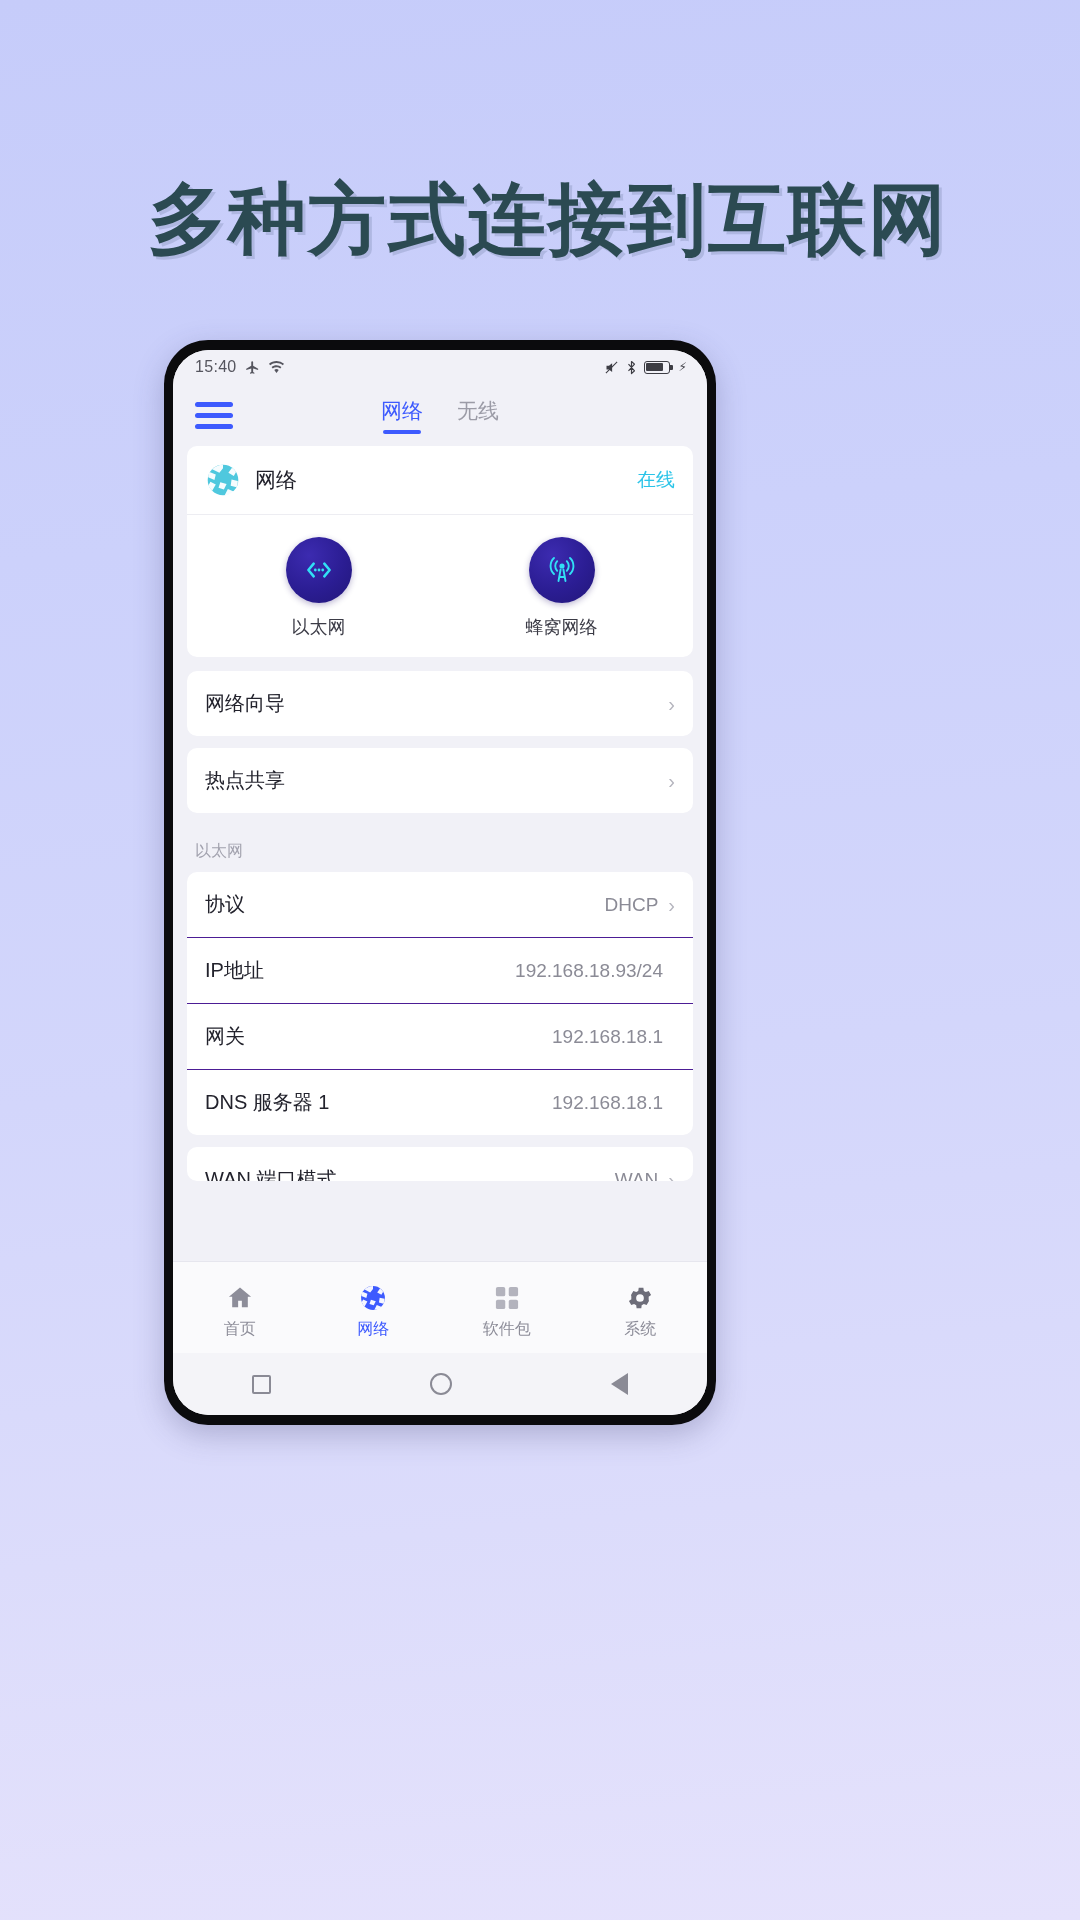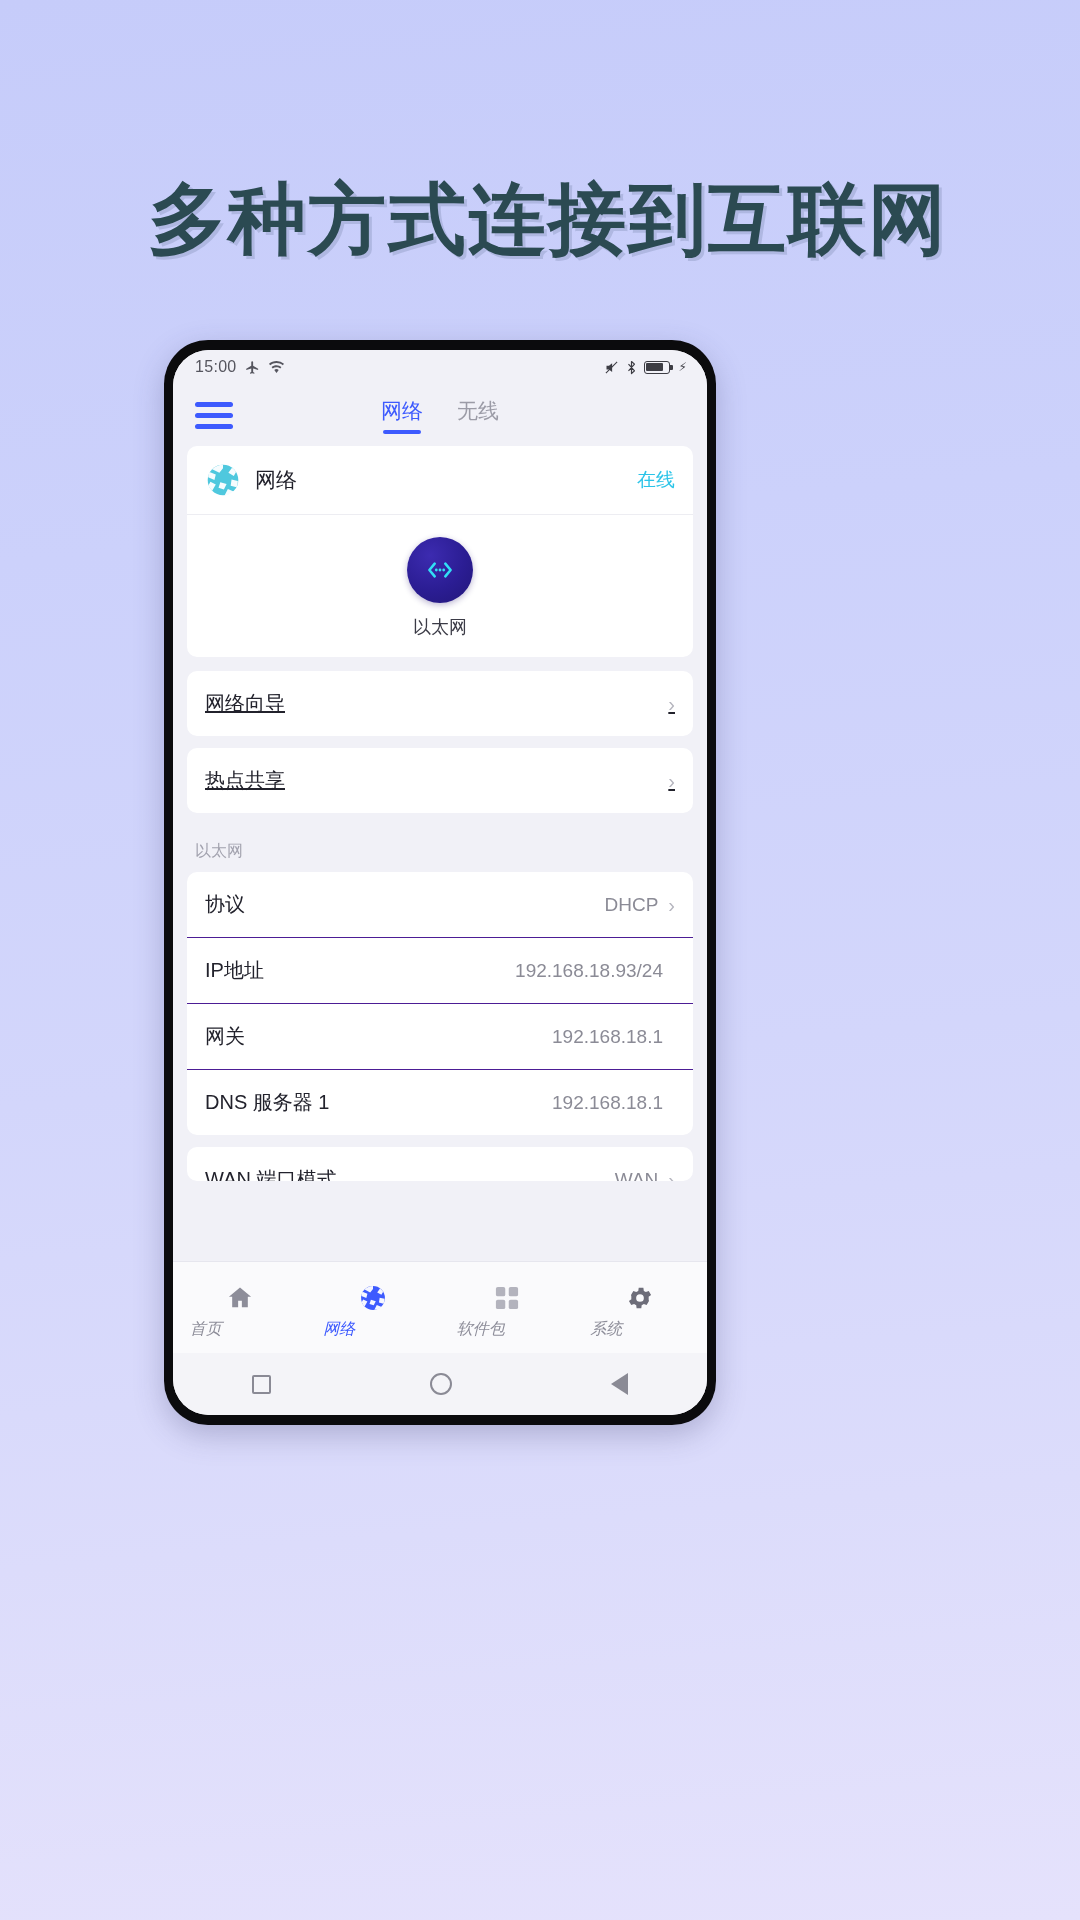--- a/index.html
+++ b/index.html
@@ -157,42 +157,42 @@
     font-size: 20px; color: #22222c;
     border-bottom: 1px solid #4c1d95;
     cursor: pointer;
   }
   .row:last-child { border-bottom: none; }
   .row .val { margin-left: auto; color: #8b8b96; font-size: 19px; }
   .chev {
     margin-left: 10px; color: #b5b5be; font-size: 20px;
     display: inline-block; line-height: 1;
   }
-  .row.solo { border-bottom: none; text-decoration: underline; }
+  .row.solo { border-bottom: none; }
 
   .section-label {
     font-size: 16px; color: #a2a2ae;
     padding: 16px 8px 10px 8px;
   }
   .row.noarrow .val { margin-right: 12px; }
 
   .clipped { max-height: 34px; overflow: hidden; }
 
   
   .bottomnav {
     flex: 0 0 auto;
     height: 92px;
     background: #fafafc;
     border-top: 1px solid #e6e6ee;
     display: flex;
     align-items: center;
     justify-content: space-around;
     padding-top: 6px;
   }
-  .nav { width: 100px; cursor: pointer; font-style: italic; }
+  .nav { text-align: center; width: 100px; cursor: pointer; }
   .nav .nico { height: 34px; display: flex; align-items: center; justify-content: center; }
   .nav .nlabel { font-size: 16px; color: #8d8d99; margin-top: 4px; }
   .nav.active .nlabel { color: #3d5afe; }
 
   
   .softkeys {
     flex: 0 0 auto;
     height: 62px;
     background: #f4f4f8;
     display: flex; align-items: center; justify-content: space-around;
@@ -209,21 +209,21 @@
 </head>
 <body>
 
 <div class="headline">多种方式连接到互联网</div>
 
 <div class="phone">
   <div class="screen">
 
     <div class="statusbar">
       <div class="sb-left">
-        <span class="sb-time">15:00</span>
+        <span class="sb-time">15:40</span>
         <span class="ico">
           <svg width="15" height="15" viewBox="0 0 24 24" fill="#55555e">
               <path d="M21 16v-2l-8-5V3.5A1.5 1.5 0 0 0 11.5 2 1.5 1.5 0 0 0 10 3.5V9l-8 5v2l8-2.5V19l-2 1.5V22l3.5-1 3.5 1v-1.5L13 19v-5.5z"></path>
             </svg>
         </span>
         <span class="ico">
           <svg width="17" height="14" viewBox="0 0 24 20" fill="#55555e">
               <path d="M12 18.5l3.2-4.1a4.9 4.9 0 0 0-6.4 0zM12 10.2c2 0 3.9.7 5.4 1.9l1.6-2A11.2 11.2 0 0 0 12 7.6c-2.6 0-5 .9-7 2.5l1.6 2a8.6 8.6 0 0 1 5.4-1.9zM12 4.2c3.4 0 6.6 1.2 9.1 3.2L22.7 5.4A15.8 15.8 0 0 0 12 1.4C8 1.4 4.3 2.8 1.3 5.4l1.6 2A13.9 13.9 0 0 1 12 4.2z"></path>
             </svg>
         </span>
@@ -281,20 +281,31 @@
                 <circle cx="12.5" cy="16" r="1.3" fill="#31e0f5" stroke="none"></circle>
                 <circle cx="16" cy="16" r="1.3" fill="#31e0f5" stroke="none"></circle>
                 <circle cx="19.5" cy="16" r="1.3" fill="#31e0f5" stroke="none"></circle>
               </svg>
             </div>
             <div class="qlabel">以太网</div>
           </div>
 
 
 
+          <div class="quick">
+            <div class="qcircle">
+              <svg width="32" height="32" viewBox="0 0 32 32" fill="none" stroke="#31e0f5" stroke-width="1.9" stroke-linecap="round">
+                <circle cx="16" cy="12" r="2.6" fill="#31e0f5" stroke="none"></circle>
+                <path d="M11.2 7.2a6.8 6.8 0 0 0 0 9.6M20.8 7.2a6.8 6.8 0 0 1 0 9.6"></path>
+                <path d="M8 4a11 11 0 0 0 0 16M24 4a11 11 0 0 1 0 16"></path>
+                <path d="M14.6 15.5L12.5 27M17.4 15.5L19.5 27M13.6 23h4.8"></path>
+              </svg>
+            </div>
+            <div class="qlabel">蜂窝网络</div>
+          </div>
         </div>
       </div>
 
       <div class="card tight">
         <div class="row solo">
           <span>网络向导</span>
           <span class="chev" style="margin-left:auto">›</span>
         </div>
       </div>
 

